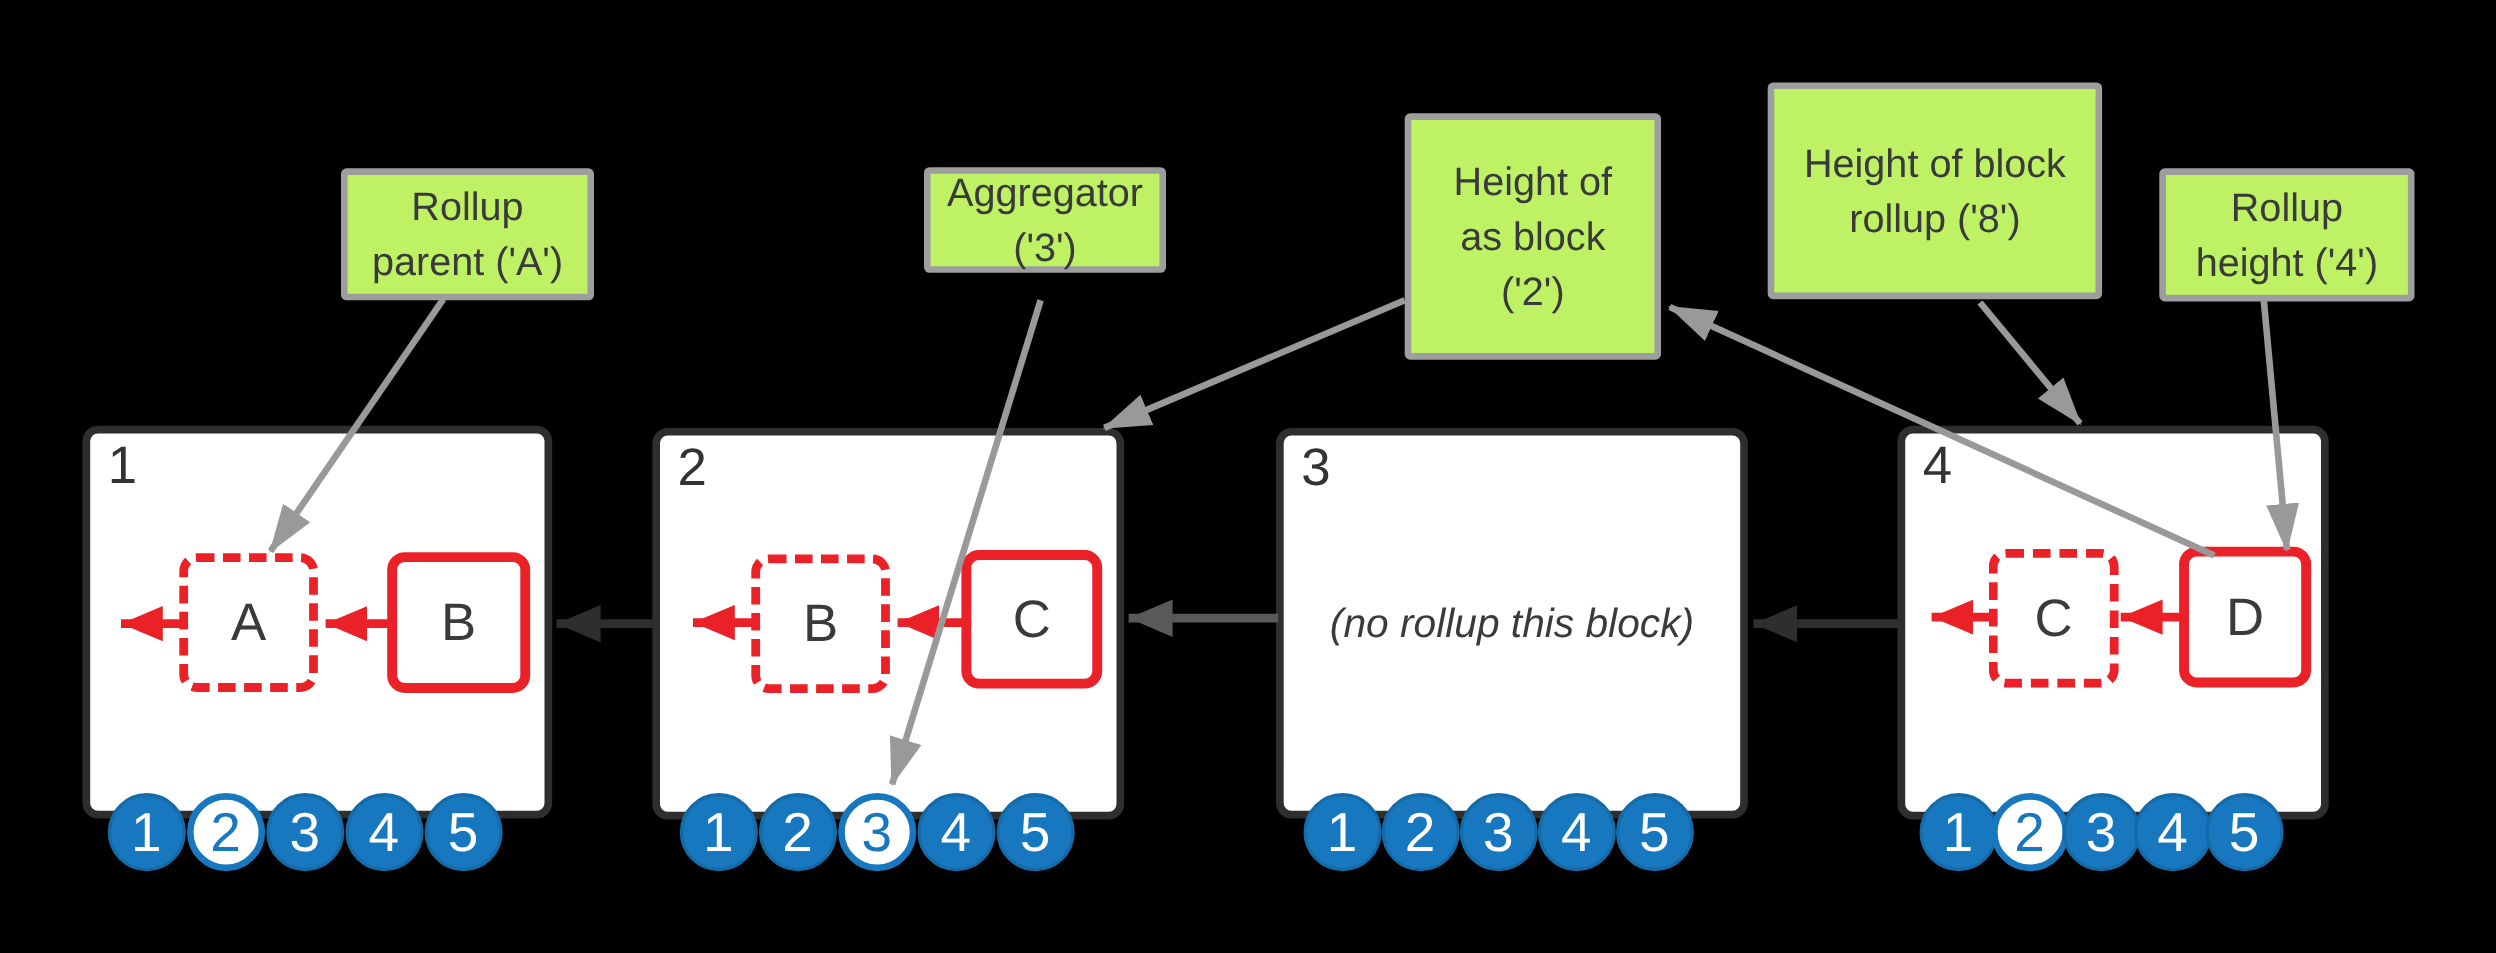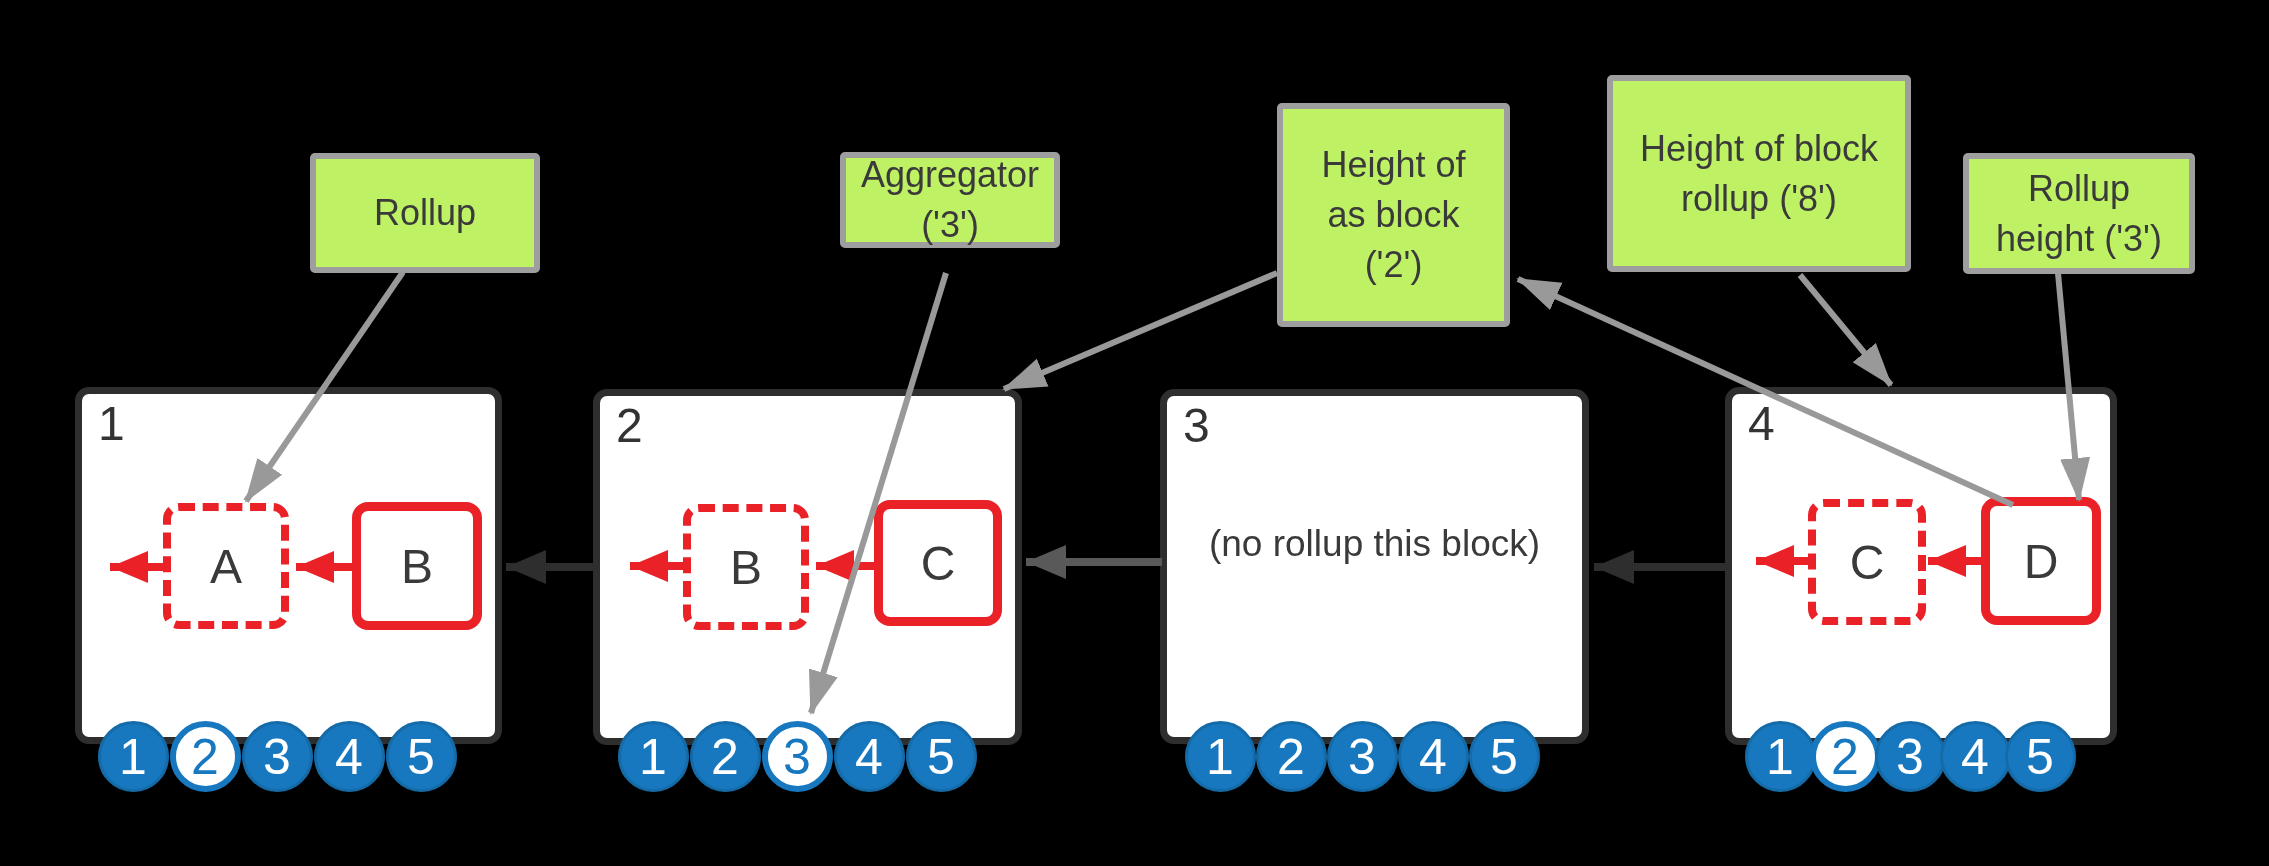--- a/index.html
+++ b/index.html
@@ -20,22 +20,22 @@
       font-size:48px;color:#3a3a3a;border-radius:16px;z-index:2;background:transparent;}
   .sq.dashed{border:8px dashed #ea2127;}
   .sq.solid{border:9px solid #ea2127;}
   .a1{left:163px;top:503px;width:126px;height:126px;}
   .s1{left:352px;top:502px;width:130px;height:128px;}
   .a2{left:683px;top:504px;width:126px;height:126px;}
   .s2{left:874px;top:500px;width:128px;height:126px;}
   .a4{left:1808px;top:499px;width:118px;height:126px;}
   .s4{left:1981px;top:497px;width:120px;height:128px;}
 
-  .note{position:absolute;left:1160px;top:476px;width:429px;height:135px;z-index:2;
-        display:flex;align-items:center;justify-content:center;font-size:37px;color:#3a3a3a;}
+  .note{position:absolute;left:1160px;top:499px;width:429px;height:135px;z-index:2;
+        display:flex;align-items:center;justify-content:center;font-size:37px;color:#3a3a3a;font-style:italic;}
 
   
   .circle{position:absolute;top:721px;width:71px;height:71px;border-radius:50%;z-index:2;
           display:flex;align-items:center;justify-content:center;
           font-size:50px;color:#ffffff;background:#1878bf;border:3px solid #146ba8;}
   .circle.active{background:#ffffff;color:#1878bf;border:6px solid #1878bf;}
 
   
   .callout{position:absolute;background:#bef264;border:6px solid #9e9e9e;border-radius:5px;z-index:4;
            display:flex;flex-direction:column;align-items:center;justify-content:center;
@@ -126,32 +126,33 @@
     <line x1="403" y1="272" x2="246" y2="501" stroke="#999999" stroke-width="6" marker-end="url(#grayhead)"></line>
     <line x1="946" y1="273" x2="811" y2="713" stroke="#999999" stroke-width="6" marker-end="url(#grayhead)"></line>
     <line x1="1277" y1="273" x2="1004" y2="389" stroke="#999999" stroke-width="6" marker-end="url(#grayhead)"></line>
     <line x1="2013" y1="505" x2="1518" y2="279" stroke="#999999" stroke-width="6" marker-end="url(#grayhead)"></line>
     <line x1="1800" y1="275" x2="1891" y2="385" stroke="#999999" stroke-width="6" marker-end="url(#grayhead)"></line>
     <line x1="2058" y1="273" x2="2079" y2="500" stroke="#999999" stroke-width="6" marker-end="url(#grayhead)"></line>
   </svg>
 
   <div class="callout c1">
     <div>Rollup</div>
+    <div>parent ('A')</div>
   </div>
   <div class="callout c2">
     <div>Aggregator</div>
     <div>('3')</div>
   </div>
   <div class="callout c3">
     <div>Height of</div>
     <div>as block</div>
     <div>('2')</div>
   </div>
   <div class="callout c4">
     <div>Height of block</div>
     <div>rollup ('8')</div>
   </div>
   <div class="callout c5">
     <div>Rollup</div>
-    <div>height ('3')</div>
+    <div>height ('4')</div>
   </div>
 
 </div>
 
 </body></html>

